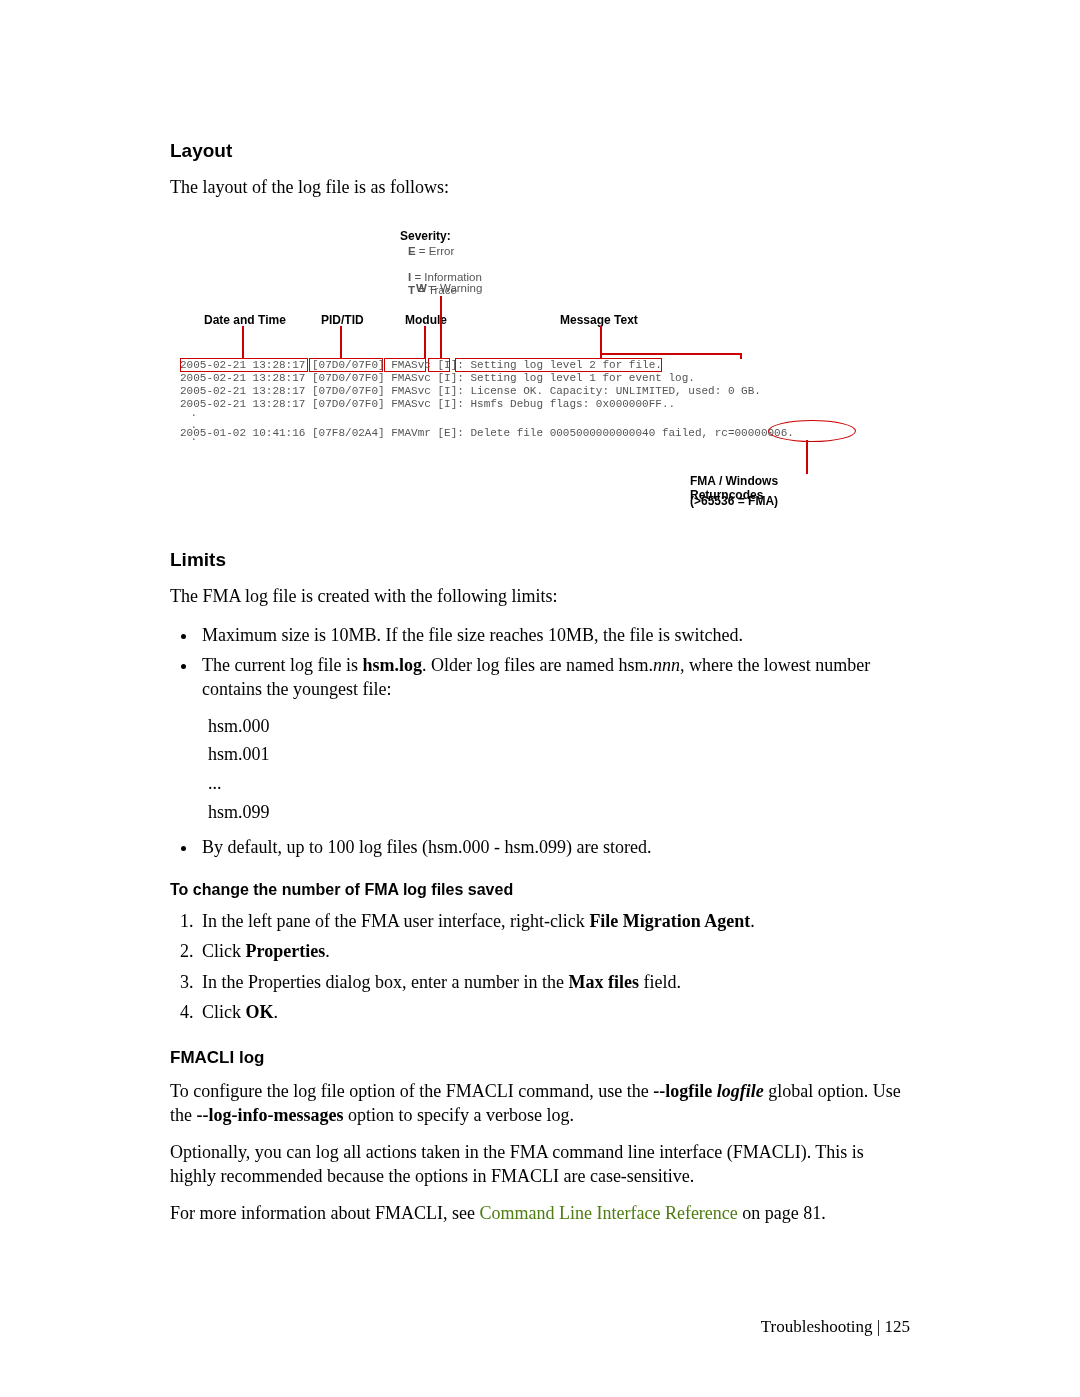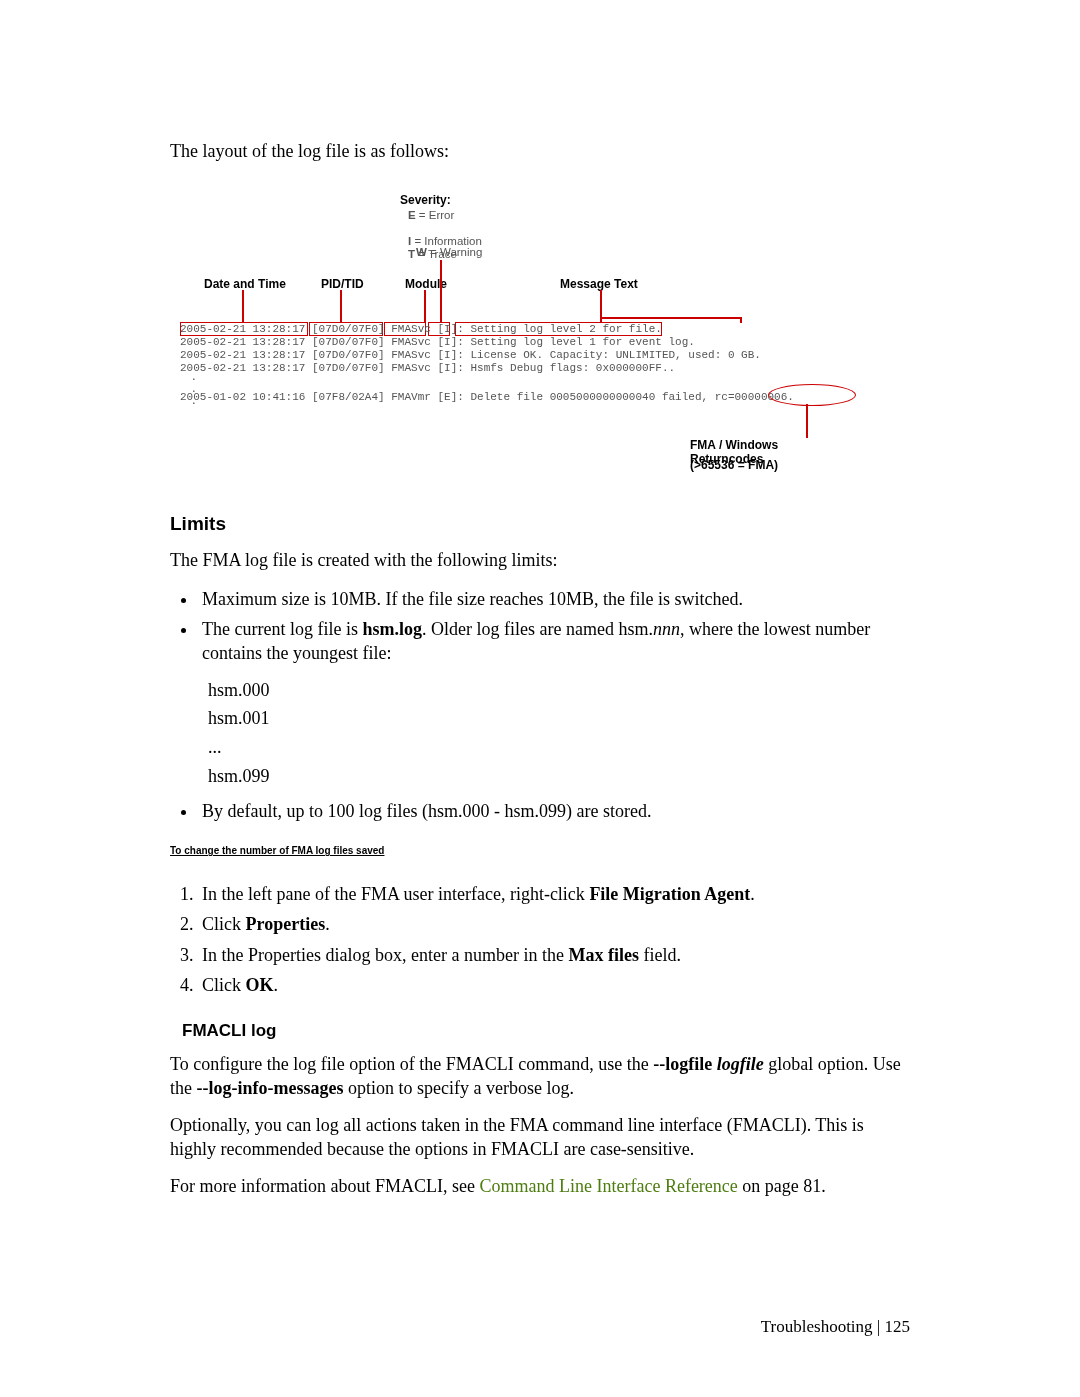--- a/index.html
+++ b/index.html
@@ -20,28 +20,27 @@
   h2.section {
     font-family: Verdana, Arial, sans-serif;
     font-weight: 700;
     font-size: 19px;
     margin: 0 0 14px 0;
   }
   h3.subsection {
     font-family: Verdana, Arial, sans-serif;
     font-weight: 700;
     font-size: 17px;
-    margin: 24px 0 12px 12px;
+    margin: 24px 0 12px 0;
   }
   h4.subsub {
     font-family: Verdana, Arial, sans-serif;
     font-weight: 700;
-    font-size: 10px;
-    margin: 22px 0 26px 0;
-    text-decoration: underline;
+    font-size: 16px;
+    margin: 22px 0 10px 0;
   }
   p.body {
     font-size: 18px;
     margin: 0 0 14px 0;
     line-height: 1.3;
   }
   ul.bullets, ol.nums {
     margin: 0 0 10px 0;
     padding-left: 28px;
     font-size: 18px;
@@ -96,20 +95,21 @@
     border: 1.5px solid #cc0000;
     border-radius: 50%;
     left: 588px; top: 191px;
   }
 </style>
 </head>
 <body>
 
 <div class="page">
 
+  <h2 class="section">Layout</h2>
   <p class="body">The layout of the log file is as follows:</p>
 
   <div class="diagram-wrap">
     <div class="diagram">
 
       <div class="dlabel" style="left:220px; top:0;">Severity:</div>
       <div class="dtext" style="left:228px; top:15px;">
         <b>E</b><span> = Error</span>
       </div>
       <div class="dtext" style="left:236px; top:28px;margin-top:24px;">

